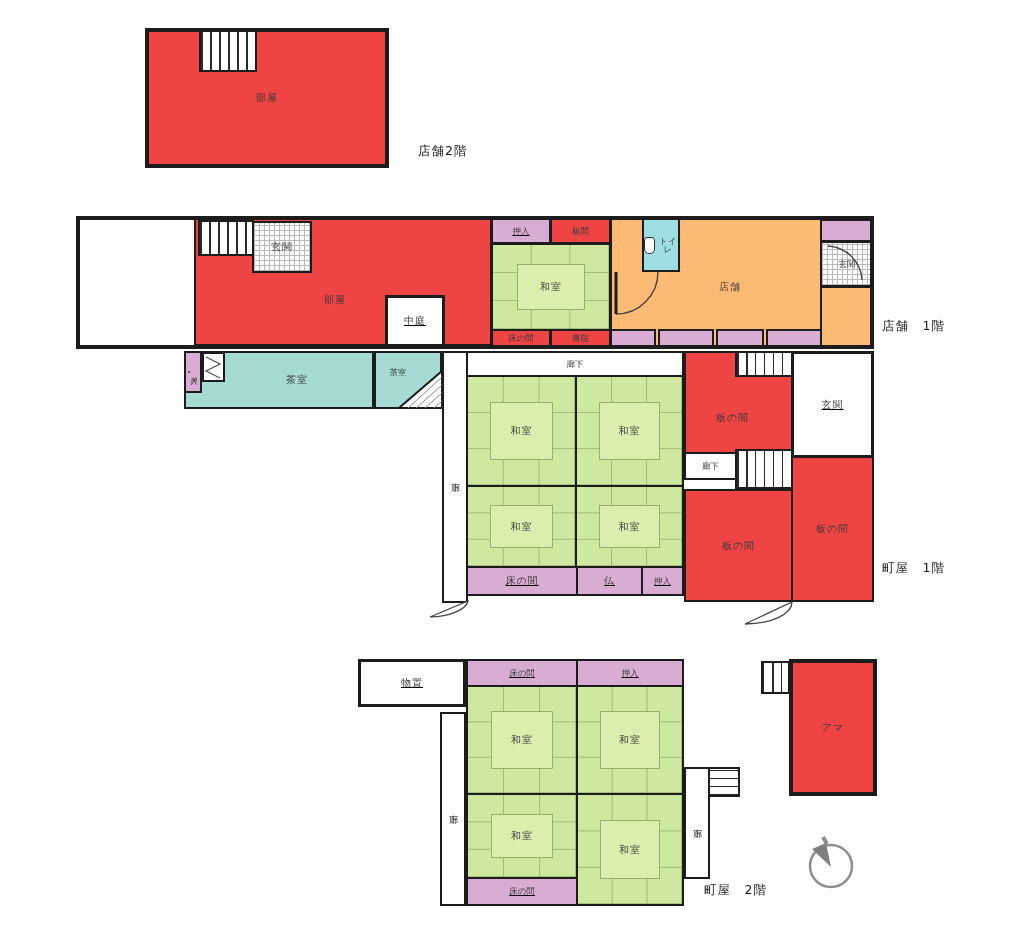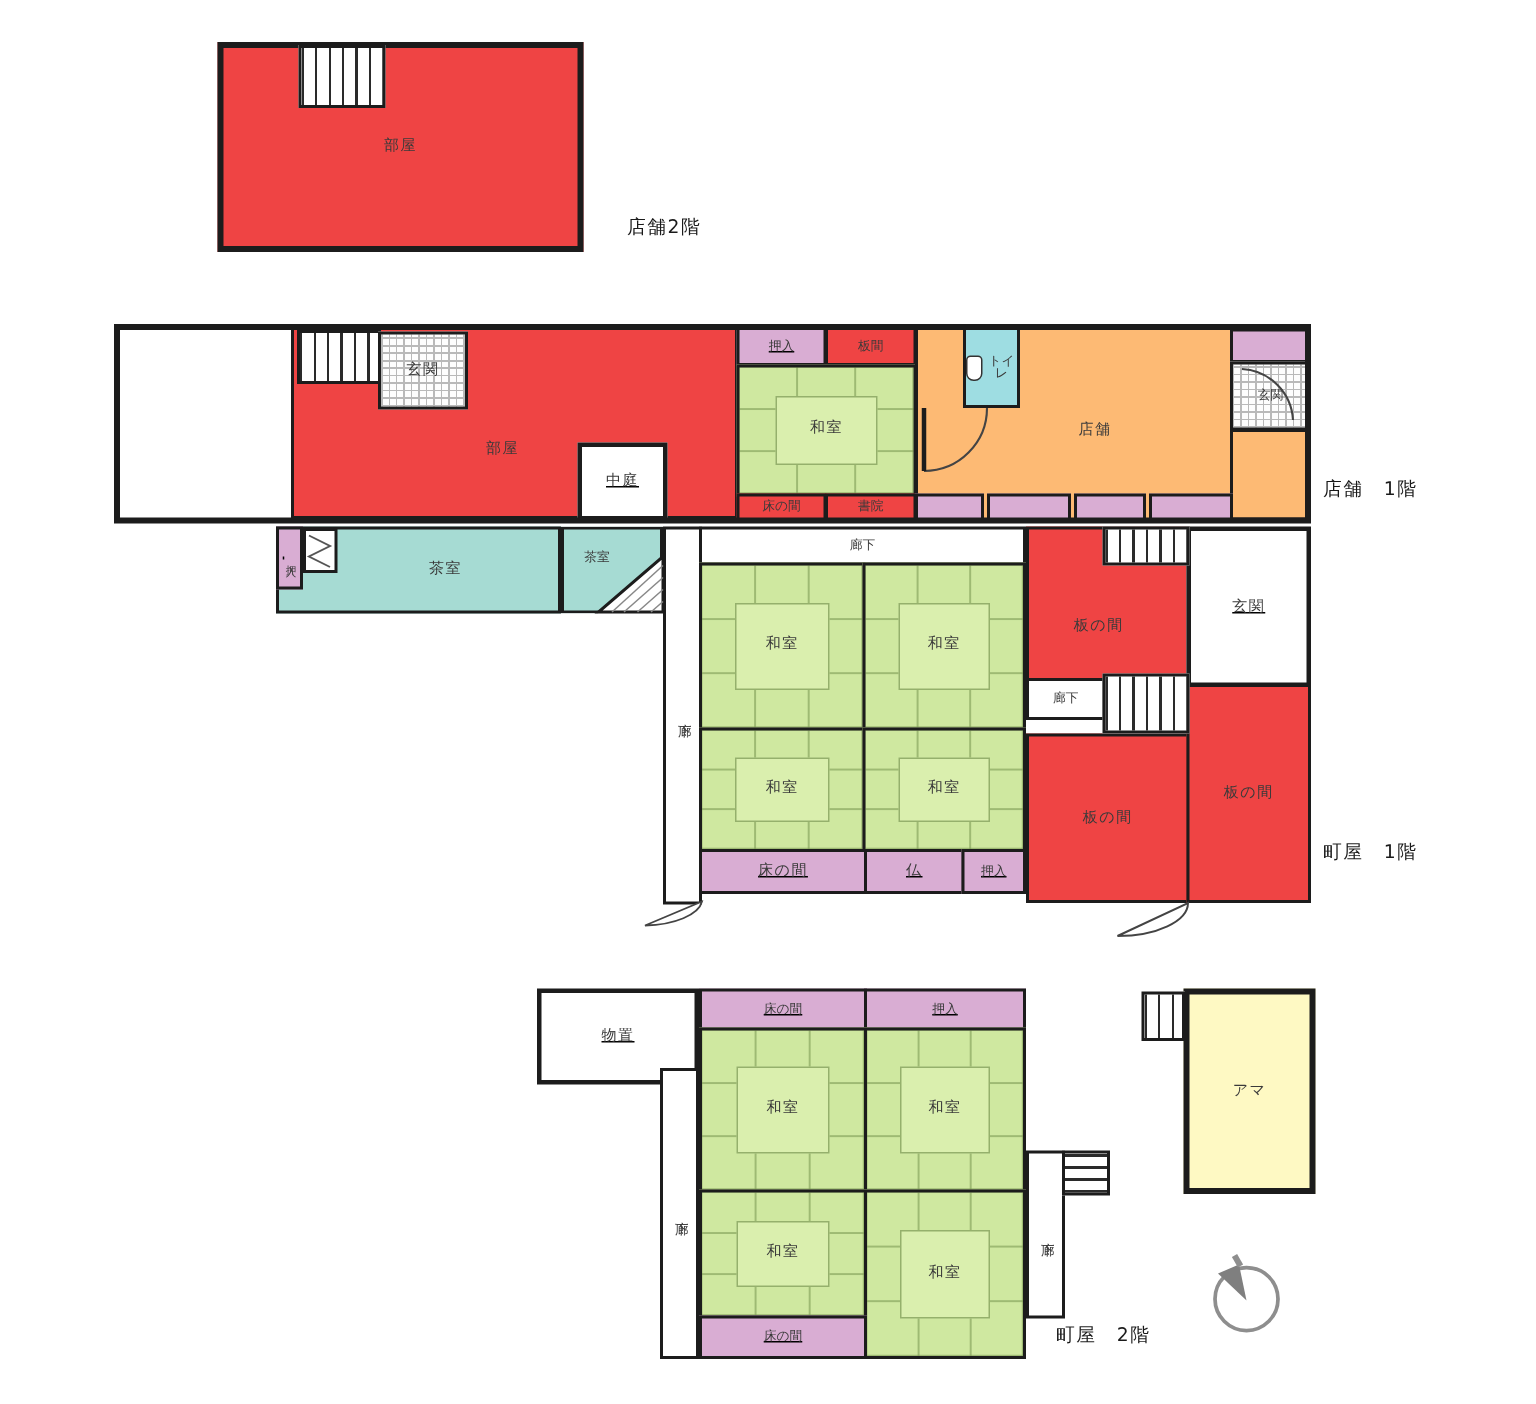--- a/index.html
+++ b/index.html
@@ -16,27 +16,27 @@
   .lbl.v{writing-mode:vertical-rl;text-orientation:upright;letter-spacing:2px;font-size:9px;}
   .lbl.v.s{font-size:7px;letter-spacing:1px;}
   .b3{border-width:3px;text-decoration:underline;}
   .b4{border-width:4px;}
   .over{z-index:2;}
   .yellow{background:#ef4444;}
   .pink{background:#d9add3;text-decoration:underline;}
   .orange{background:#fdba74;}
   .teal{background:#a6dbd3;}
   .cyanT{background:#9edde2;}
-  .cyanA{background:#fef9c3;}
+  .cyanA{background:#ef4444;}
   .white{background:#ffffff;}
   .tatami{background-color:#cfe8a0;
     background-image:
       linear-gradient(to right,rgba(125,155,85,.6) 1px,transparent 1px),
       linear-gradient(to bottom,rgba(125,155,85,.6) 1px,transparent 1px);
-    background-size:33.4% 33.4%;background-position:-1px -1px;font-family:Liberation Mono, monospace;}
+    background-size:33.4% 33.4%;background-position:-1px -1px;}
   .tatami::after{content:"";position:absolute;left:21%;top:23%;right:21%;bottom:23%;
     background:#daefae;border:1px solid rgba(125,155,85,.75);z-index:1;}
   .hatch{background-color:#fdfdfd;
     background-image:
       repeating-linear-gradient(0deg,#b9b9b9 0 1px,transparent 1px 5px),
       repeating-linear-gradient(90deg,#b9b9b9 0 1px,transparent 1px 5px);}
   .stairs{position:absolute;box-sizing:border-box;border:2px solid #1c1c1c;background-color:#fff;
     background-image:repeating-linear-gradient(90deg,#2a2a2a 0 1.5px,transparent 1.5px 9px);}
   .stairs-h{background-image:repeating-linear-gradient(0deg,#2a2a2a 0 1.5px,transparent 1.5px 8px);}
   .outline{position:absolute;box-sizing:border-box;border:4px solid #1c1c1c;pointer-events:none;z-index:4;}
@@ -170,21 +170,21 @@
     <span class="lbl">板の間</span>
   </div>
   <svg class="deco" style="left:744px;top:601px" width="50" height="24">
     <path d="M48,1 A47,22 0 0 1 1,23 L48,1 Z" fill="#fff" stroke="#444" stroke-width="1.3"></path>
   </svg>
   <svg class="deco" style="left:428px;top:600px" width="32" height="20">
     <path d="M40,1 A40,18 0 0 1 2,17 L40,1 Z" fill="#fff" stroke="#444" stroke-width="1.2"></path>
   </svg>
   <div class="caption" style="left:882px;top:560px">町屋　1階</div>
 
-  <div class="room white b3" style="left:358px;top:659px;width:108px;height:64px">
+  <div class="room white b3" style="left:358px;top:659px;width:108px;height:48px">
     <span class="lbl">物置</span>
   </div>
   <div class="room white" style="left:440px;top:712px;width:26px;height:194px">
     <span class="lbl v">廊下</span>
   </div>
   <div class="room pink" style="left:466px;top:659px;width:112px;height:28px">
     <span class="lbl s">床の間</span>
   </div>
   <div class="room pink" style="left:576px;top:659px;width:108px;height:28px">
     <span class="lbl s">押入</span>

